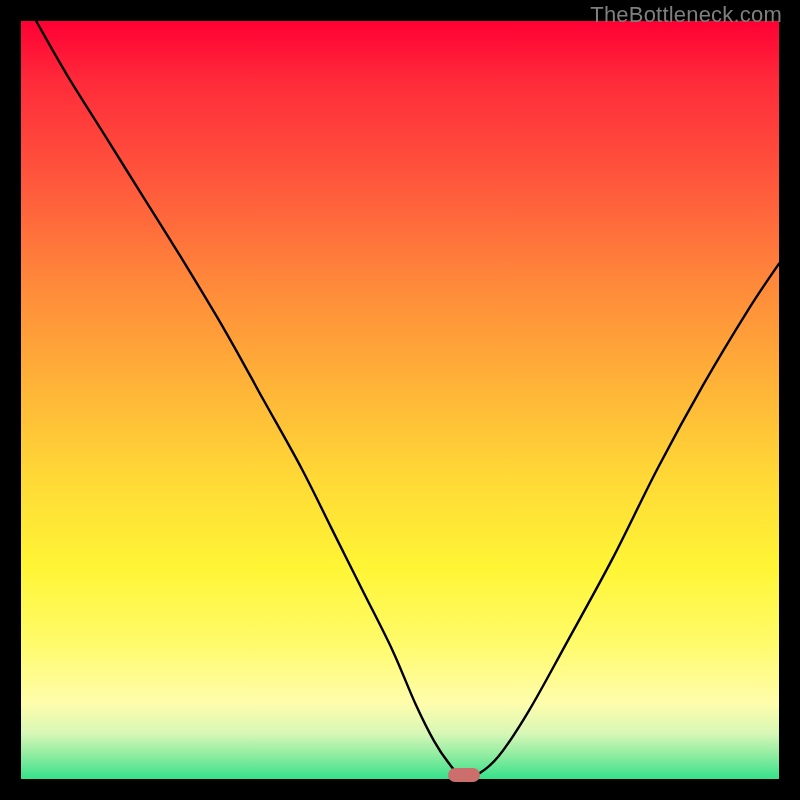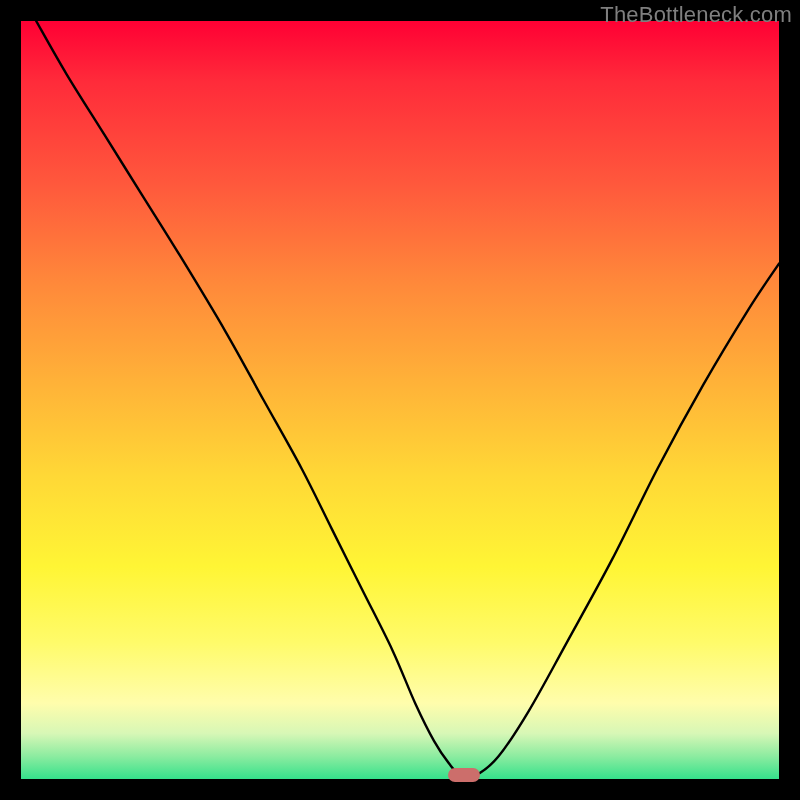--- a/index.html
+++ b/index.html
@@ -36,21 +36,21 @@
       #fffb6a 82%,
       #fffdac 90%,
       #d7f7b6 94%,
       #8ceca0 97%,
       #35e18b 100%
     );
   }
   .watermark {
     position: absolute;
     top: 2px;
-    right: 8px;
+    right: 18px;
     color: #7f7f7f;
     font-size: 22px;
     font-weight: 500;
     letter-spacing: 0.2px;
     user-select: none;
   }
   svg.curve {
     position: absolute;
     left: 0;
     top: 0;

